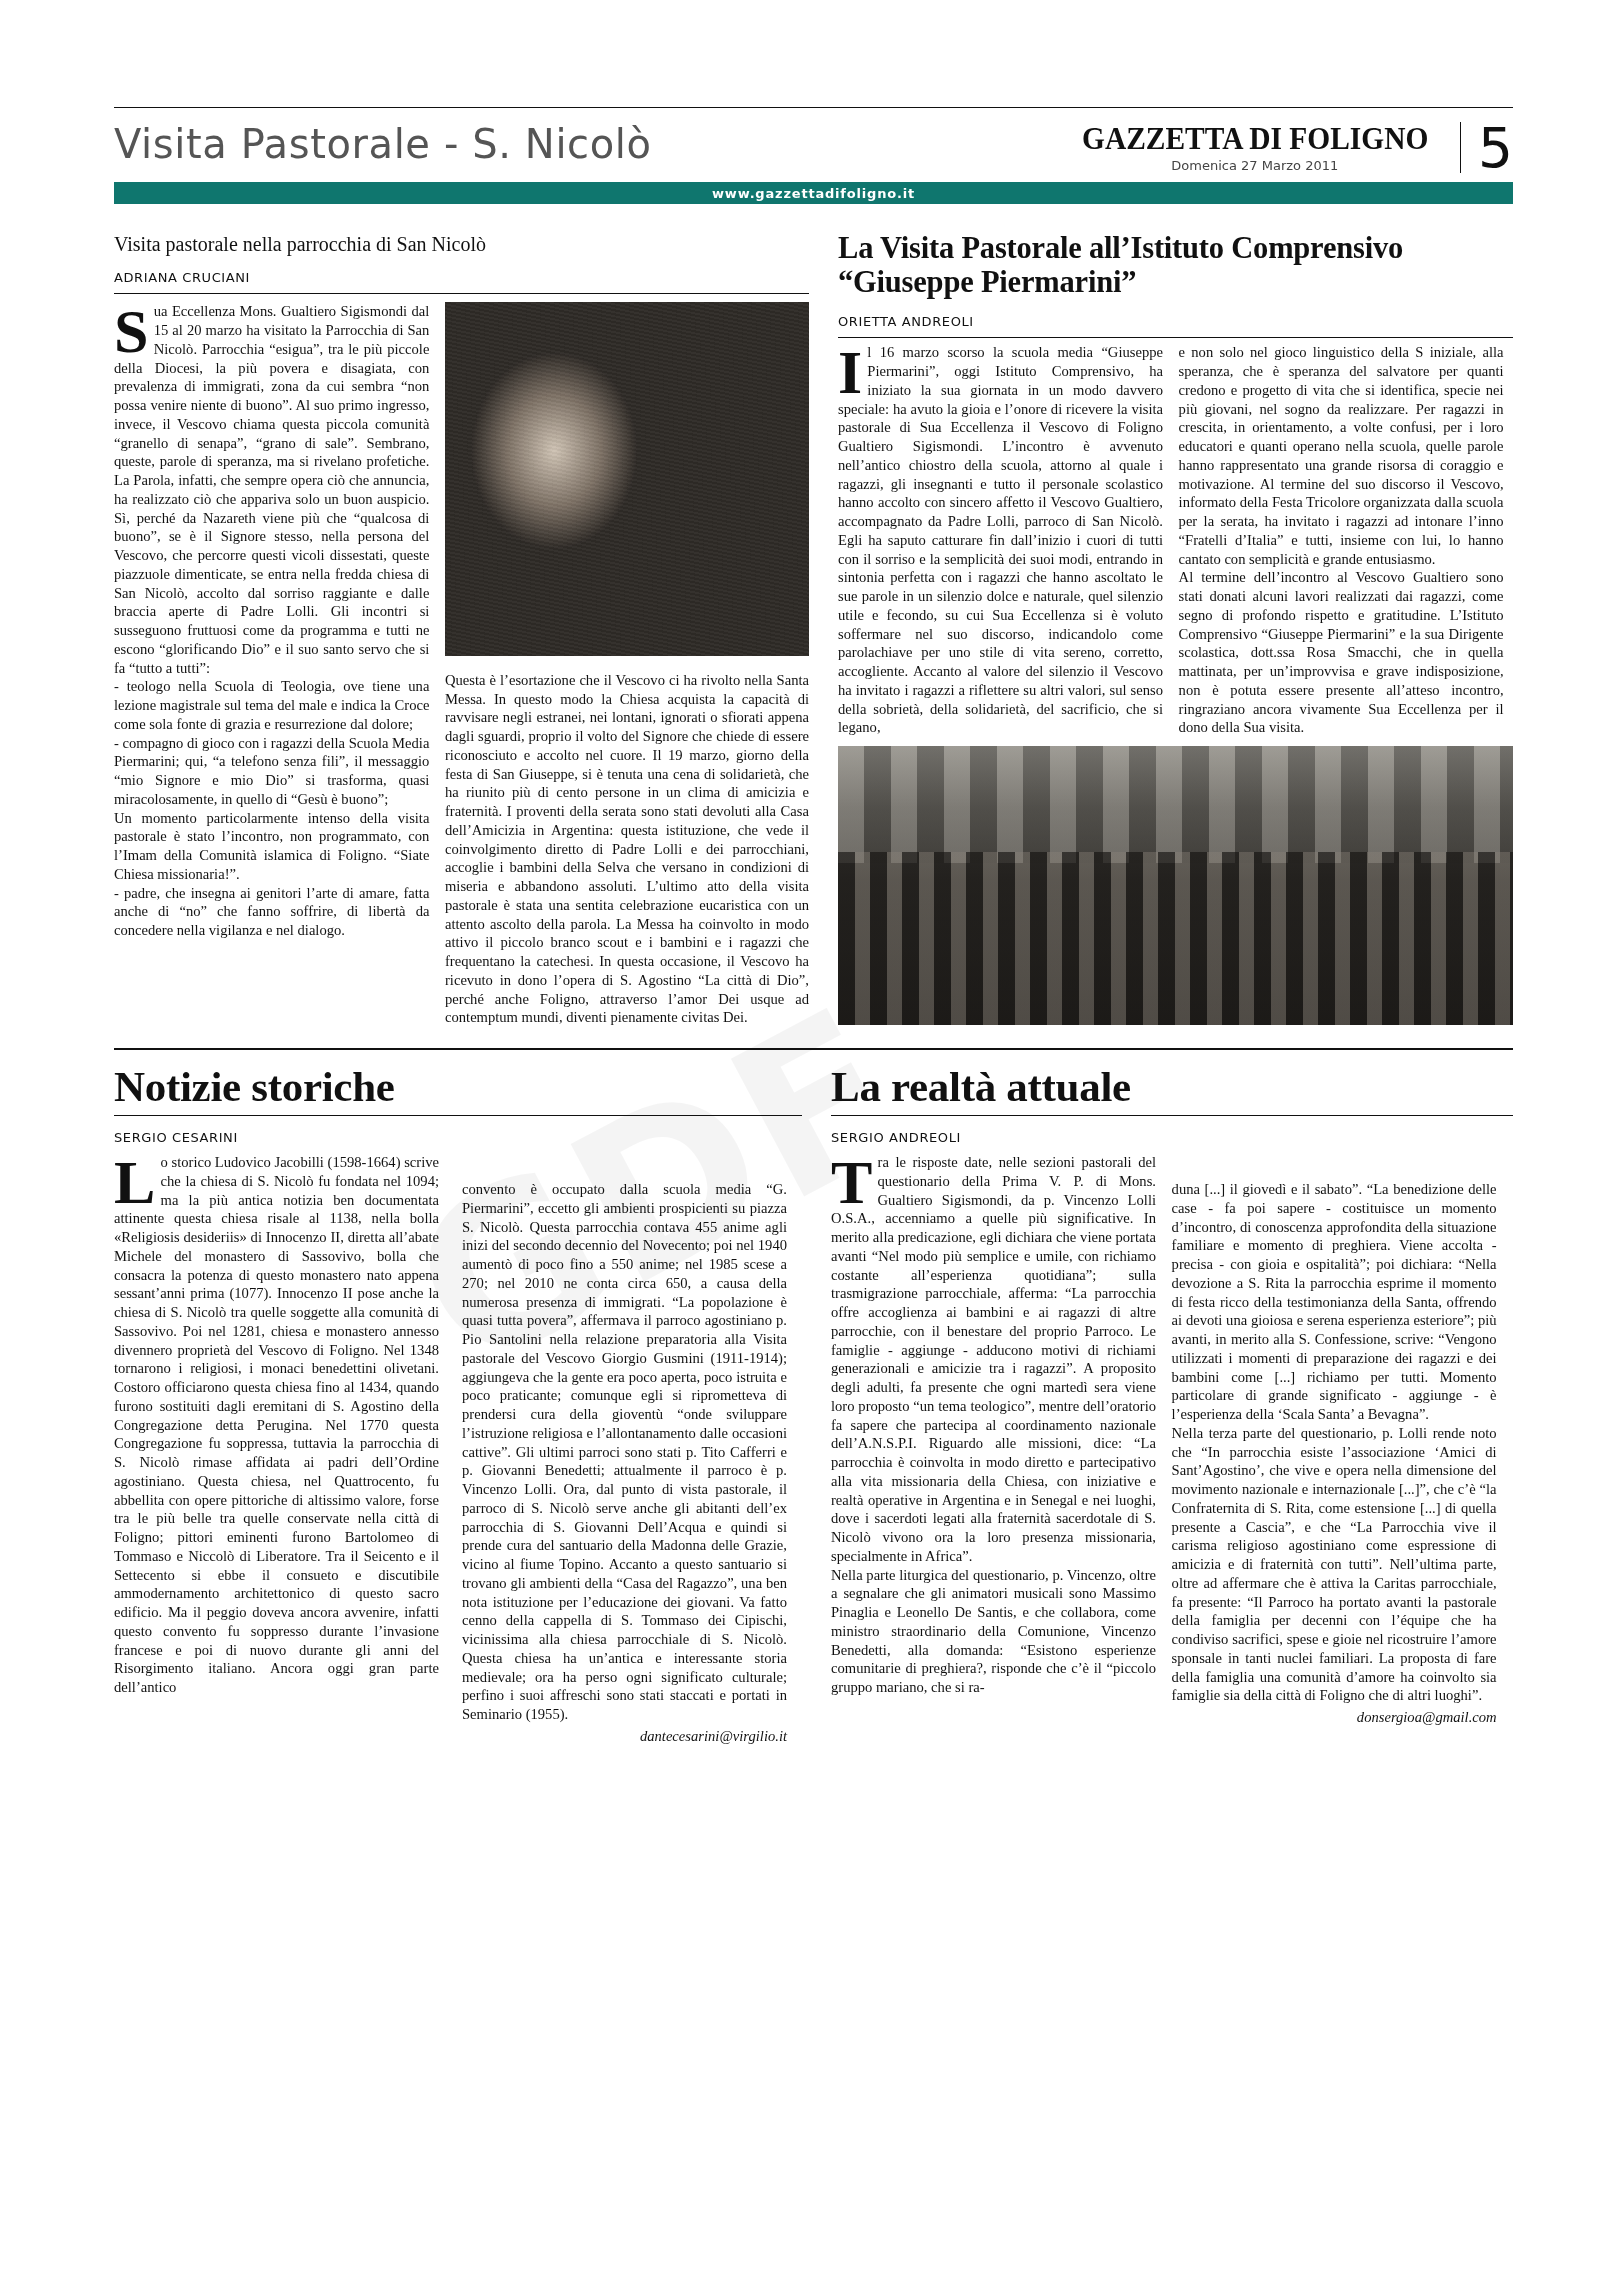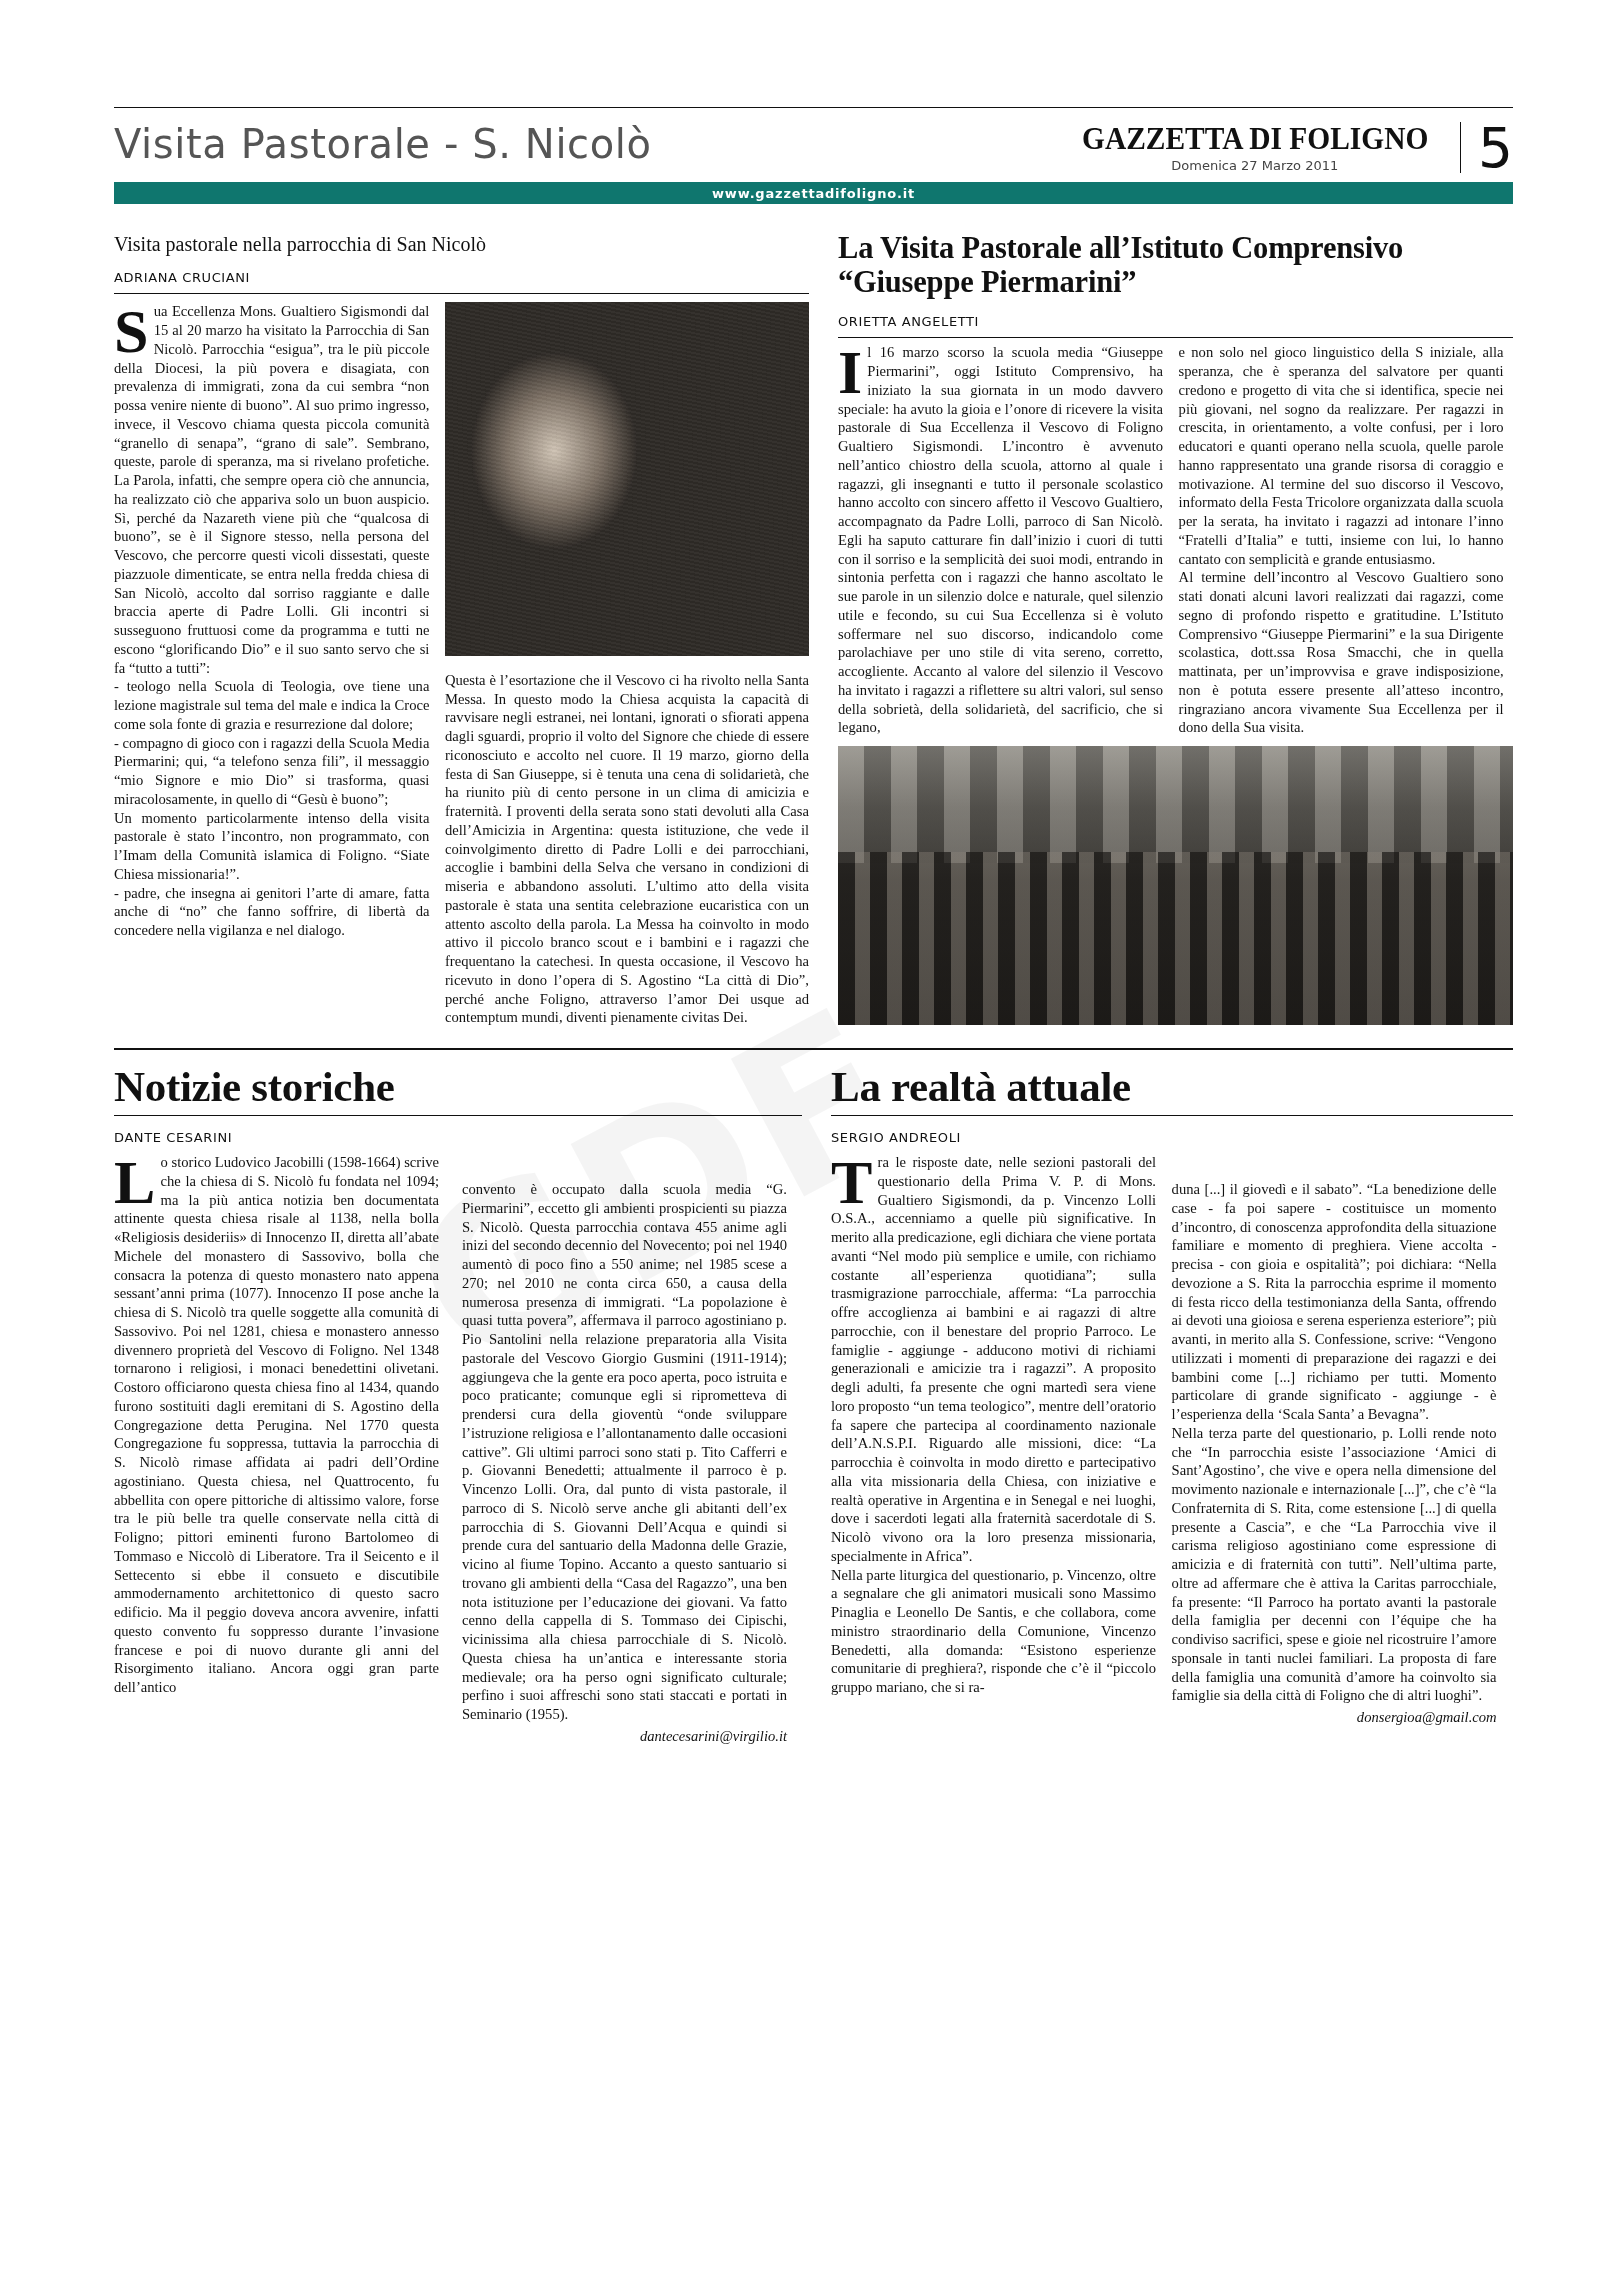--- a/index.html
+++ b/index.html
@@ -108,21 +108,21 @@
             <div class="photo p1">
               <div class="ph-grad1"></div>
             </div>
             <p class="caption">Questa è l’esortazione che il Vescovo ci ha rivolto nella Santa Messa. In questo modo la Chiesa acquista la capacità di ravvisare negli estranei, nei lontani, ignorati o sfiorati appena dagli sguardi, proprio il volto del Signore che chiede di essere riconosciuto e accolto nel cuore. Il 19 marzo, giorno della festa di San Giuseppe, si è tenuta una cena di solidarietà, che ha riunito più di cento persone in un clima di amicizia e fraternità. I proventi della serata sono stati devoluti alla Casa dell’Amicizia in Argentina: questa istituzione, che vede il coinvolgimento diretto di Padre Lolli e dei parrocchiani, accoglie i bambini della Selva che versano in condizioni di miseria e abbandono assoluti. L’ultimo atto della visita pastorale è stata una sentita celebrazione eucaristica con un attento ascolto della parola. La Messa ha coinvolto in modo attivo il piccolo branco scout e i bambini e i ragazzi che frequentano la catechesi. In questa occasione, il Vescovo ha ricevuto in dono l’opera di S. Agostino “La città di Dio”, perché anche Foligno, attraverso l’amor Dei usque ad contemptum mundi, diventi pienamente civitas Dei.</p>
           </div>
         </div>
       </div>
 
       <div class="colBC" style="width:675px;">
         <h1 class="headline" style="margin-top:21px;">La Visita Pastorale all’Istituto Comprensivo “Giuseppe Piermarini”</h1>
-        <div class="byline">ORIETTA ANGELETTI</div>
+        <div class="byline">ORIETTA ANDREOLI</div>
         <div class="thinrule"></div>
 
         <div style="display:flex;gap:15.6px;margin-top:6px;">
           <div style="width:325px;">
             <p class="body dropcap">Il 16 marzo scorso la scuola media “Giuseppe Piermarini”, oggi Istituto Comprensivo, ha iniziato la sua giornata in un modo davvero speciale: ha avuto la gioia e l’onore di ricevere la visita pastorale di Sua Eccellenza il Vescovo di Foligno Gualtiero Sigismondi. L’incontro è avvenuto nell’antico chiostro della scuola, attorno al quale i ragazzi, gli insegnanti e tutto il personale scolastico hanno accolto con sincero affetto il Vescovo Gualtiero, accompagnato da Padre Lolli, parroco di San Nicolò. Egli ha saputo catturare fin dall’inizio i cuori di tutti con il sorriso e la semplicità dei suoi modi, entrando in sintonia perfetta con i ragazzi che hanno ascoltato le sue parole in un silenzio dolce e naturale, quel silenzio utile e fecondo, su cui Sua Eccellenza si è voluto soffermare nel suo discorso, indicandolo come parolachiave per uno stile di vita sereno, corretto, accogliente. Accanto al valore del silenzio il Vescovo ha invitato i ragazzi a riflettere su altri valori, sul senso della sobrietà, della solidarietà, del sacrificio, che si legano,</p>
           </div>
           <div style="width:325px;">
             <p class="body">e non solo nel gioco linguistico della S iniziale, alla speranza, che è speranza del salvatore per quanti credono e progetto di vita che si identifica, specie nei più giovani, nel sogno da realizzare. Per ragazzi in crescita, in orientamento, a volte confusi, per i loro educatori e quanti operano nella scuola, quelle parole hanno rappresentato una grande risorsa di coraggio e motivazione. Al termine del suo discorso il Vescovo, informato della Festa Tricolore organizzata dalla scuola per la serata, ha invitato i ragazzi ad intonare l’inno “Fratelli d’Italia” e tutti, insieme con lui, lo hanno cantato con semplicità e grande entusiasmo.</p>
             <p class="body">Al termine dell’incontro al Vescovo Gualtiero sono stati donati alcuni lavori realizzati dai ragazzi, come segno di profondo rispetto e gratitudine. L’Istituto Comprensivo “Giuseppe Piermarini” e la sua Dirigente scolastica, dott.ssa Rosa Smacchi, che in quella mattinata, per un’improvvisa e grave indisposizione, non è potuta essere presente all’atteso incontro, ringraziano ancora vivamente Sua Eccellenza per il dono della Sua visita.</p>
           </div>
@@ -133,21 +133,21 @@
       </div>
     </div>
 
     <div class="rule" style="margin-top:6.5px;"></div>
 
     <div class="bigsection">
 
       <div style="width:688px;">
         <h2 class="bighead">Notizie storiche</h2>
         <div class="thinrule"></div>
-        <div class="byline">DANTE CESARINI</div>
+        <div class="byline">SERGIO CESARINI</div>
         <div style="display:flex;gap:23px;">
           <div class="b1" style="width:325px;">
             <p class="body dropcap">Lo storico Ludovico Jacobilli (1598-1664) scrive che la chiesa di S. Nicolò fu fondata nel 1094; ma la più antica notizia ben documentata attinente questa chiesa risale al 1138, nella bolla «Religiosis desideriis» di Innocenzo II, diretta all’abate Michele del monastero di Sassovivo, bolla che consacra la potenza di questo monastero nato appena sessant’anni prima (1077). Innocenzo II pose anche la chiesa di S. Nicolò tra quelle soggette alla comunità di Sassovivo. Poi nel 1281, chiesa e monastero annesso divennero proprietà del Vescovo di Foligno. Nel 1348 tornarono i religiosi, i monaci benedettini olivetani. Costoro officiarono questa chiesa fino al 1434, quando furono sostituiti dagli eremitani di S. Agostino della Congregazione detta Perugina. Nel 1770 questa Congregazione fu soppressa, tuttavia la parrocchia di S. Nicolò rimase affidata ai padri dell’Ordine agostiniano. Questa chiesa, nel Quattrocento, fu abbellita con opere pittoriche di altissimo valore, forse tra le più belle tra quelle conservate nella città di Foligno; pittori eminenti furono Bartolomeo di Tommaso e Niccolò di Liberatore. Tra il Seicento e il Settecento si ebbe il consueto e discutibile ammodernamento architettonico di questo sacro edificio. Ma il peggio doveva ancora avvenire, infatti questo convento fu soppresso durante l’invasione francese e poi di nuovo durante gli anni del Risorgimento italiano. Ancora oggi gran parte dell’antico</p>
           </div>
           <div class="b2" style="width:325px;">
             <div style="height:27px;"></div>
             <p class="body">convento è occupato dalla scuola media “G. Piermarini”, eccetto gli ambienti prospicienti su piazza S. Nicolò. Questa parrocchia contava 455 anime agli inizi del secondo decennio del Novecento; poi nel 1940 aumentò di poco fino a 550 anime; nel 1985 scese a 270; nel 2010 ne conta circa 650, a causa della numerosa presenza di immigrati. “La popolazione è quasi tutta povera”, affermava il parroco agostiniano p. Pio Santolini nella relazione preparatoria alla Visita pastorale del Vescovo Giorgio Gusmini (1911-1914); aggiungeva che la gente era poco aperta, poco istruita e poco praticante; comunque egli si riprometteva di prendersi cura della gioventù “onde sviluppare l’istruzione religiosa e l’allontanamento dalle occasioni cattive”. Gli ultimi parroci sono stati p. Tito Cafferri e p. Giovanni Benedetti; attualmente il parroco è p. Vincenzo Lolli. Ora, dal punto di vista pastorale, il parroco di S. Nicolò serve anche gli abitanti dell’ex parrocchia di S. Giovanni Dell’Acqua e quindi si prende cura del santuario della Madonna delle Grazie, vicino al fiume Topino. Accanto a questo santuario si trovano gli ambienti della “Casa del Ragazzo”, una ben nota istituzione per l’educazione dei giovani. Va fatto cenno della cappella di S. Tommaso dei Cipischi, vicinissima alla chiesa parrocchiale di S. Nicolò. Questa chiesa ha un’antica e interessante storia medievale; ora ha perso ogni significato culturale; perfino i suoi affreschi sono stati staccati e portati in Seminario (1955).</p>
             <div class="email">dantecesarini@virgilio.it</div>
           </div>
         </div>

